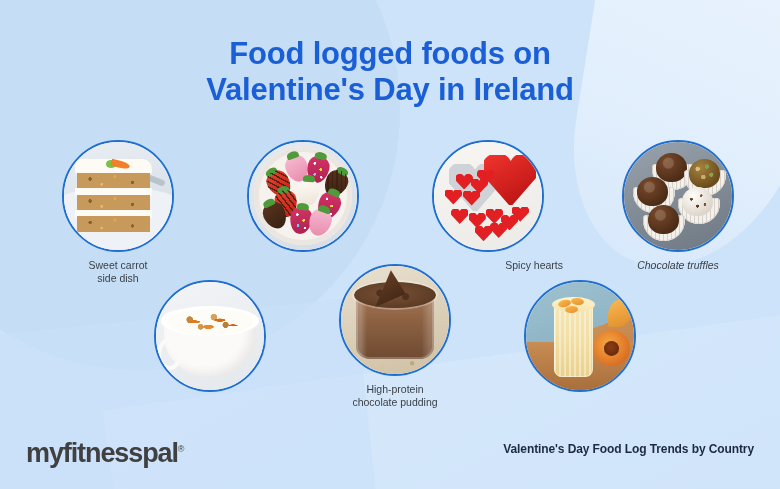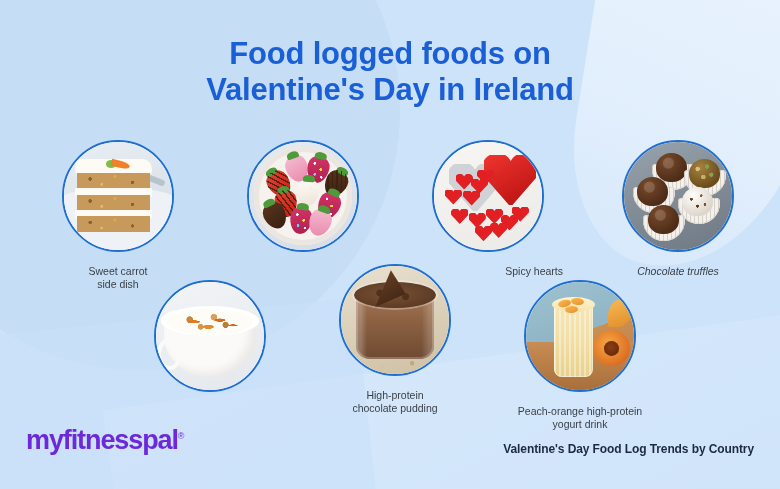--- a/index.html
+++ b/index.html
@@ -92,33 +92,33 @@
     border-radius: 50%;
     border: 2px solid #1f6fd0;
     overflow: hidden;
     position: relative;
     background: #ffffff;
     box-sizing: border-box;
   }
   .circle .photo { position: absolute; inset: 0; }
 
   .caption {
-    margin-top: 13px;
+    margin-top: 7px;
     font-size: 10.5px;
     line-height: 13px;
     color: #3a3f46;
     font-family: "Liberation Sans", sans-serif;
   }
 
   
   .logo {
     position: absolute;
     left: 26px;
-    bottom: 33px;
-    color: #6d28d9;
+    bottom: 20px;
+    color: #404040;
     font-size: 27px;
     font-weight: bold;
     letter-spacing: -1.1px;
   }
   .logo sup { font-size: 9px; vertical-align: super; font-weight: normal; letter-spacing: 0; }
 
   .footnote {
     position: absolute;
     right: 26px;
     bottom: 33px;
@@ -399,23 +399,19 @@
         <div class="board"></div>
         <div class="half"></div>
         <div class="wedge"></div>
         <div class="glass"></div>
         <div class="froth"></div>
         <div class="pslice" style="left:30%; top:17%; transform:rotate(-12deg);"></div>
         <div class="pslice" style="left:42%; top:15%; transform:rotate(6deg);"></div>
         <div class="pslice" style="left:36%; top:22%; transform:rotate(-4deg);"></div>
       </div>
     </div>
-    <div class="caption">
-      <span>Peach-orange high-protein</span><br>
-      <span>yogurt drink</span>
-    </div>
   </div>
 
   <div class="logo"><span>myfitnesspal</span><sup>®</sup></div>
 
   <div class="footnote">Valentine's Day Food Log Trends by Country</div>
 
 </div>
 
 </body></html>

